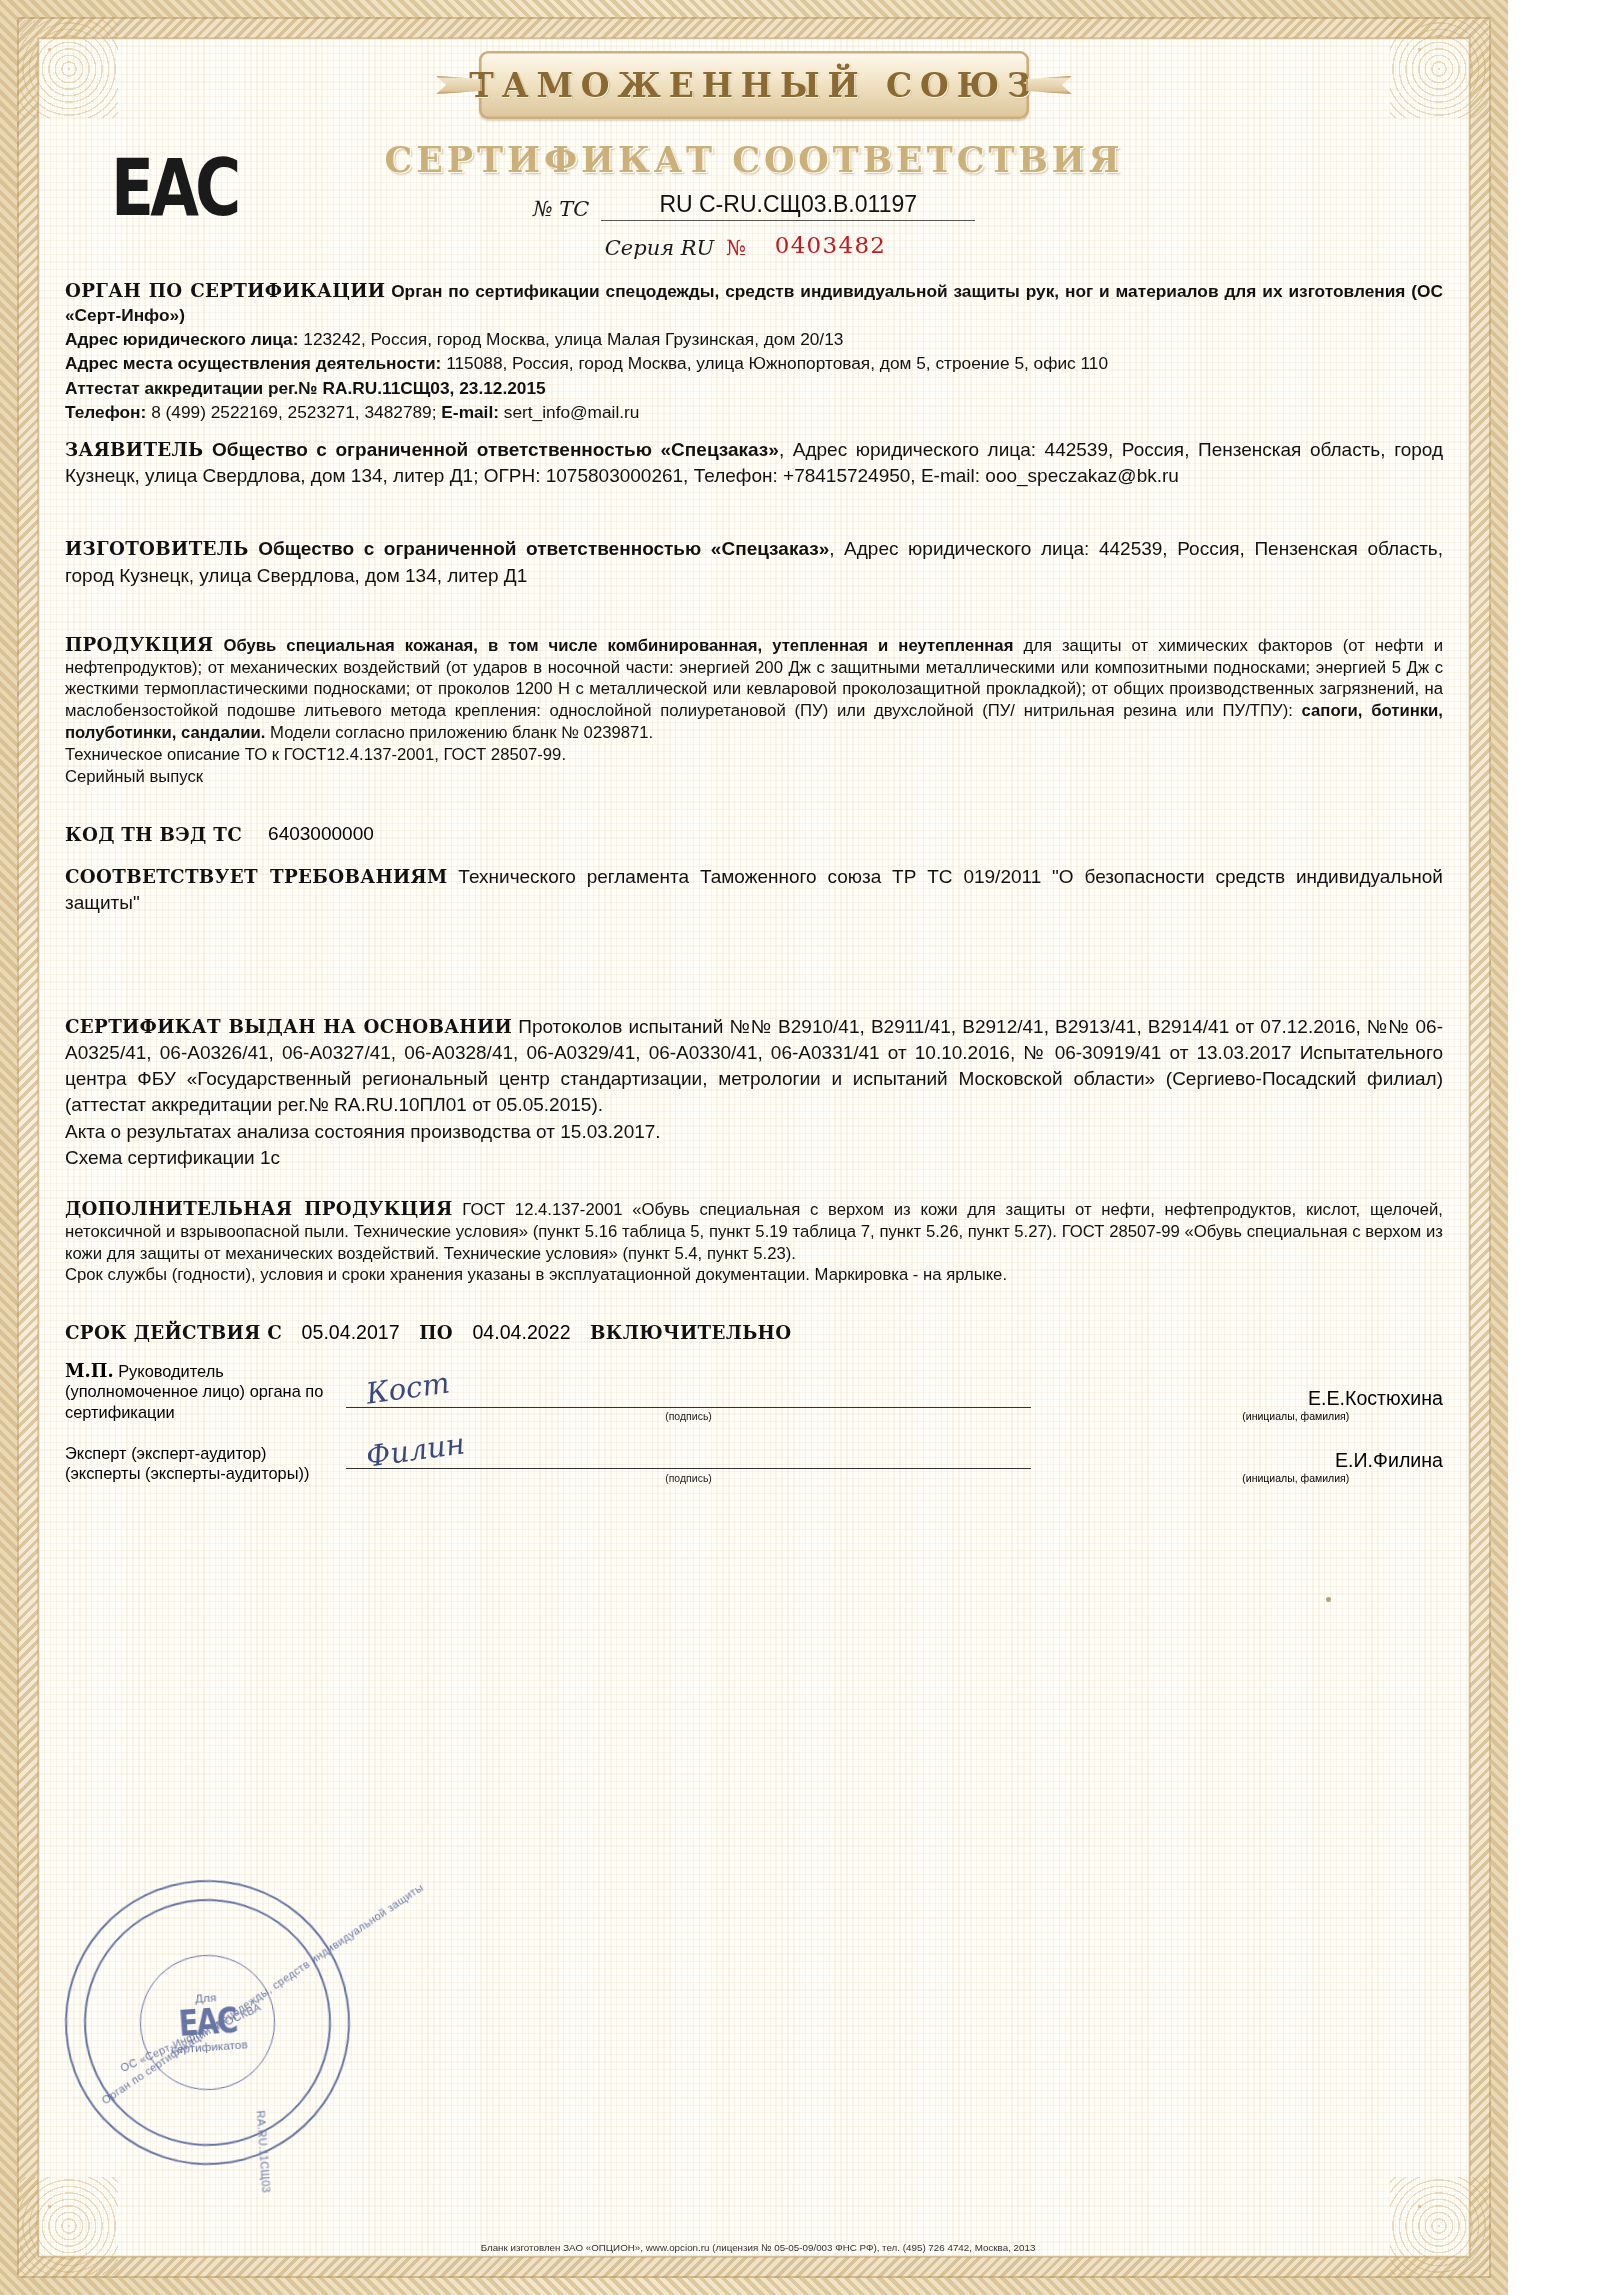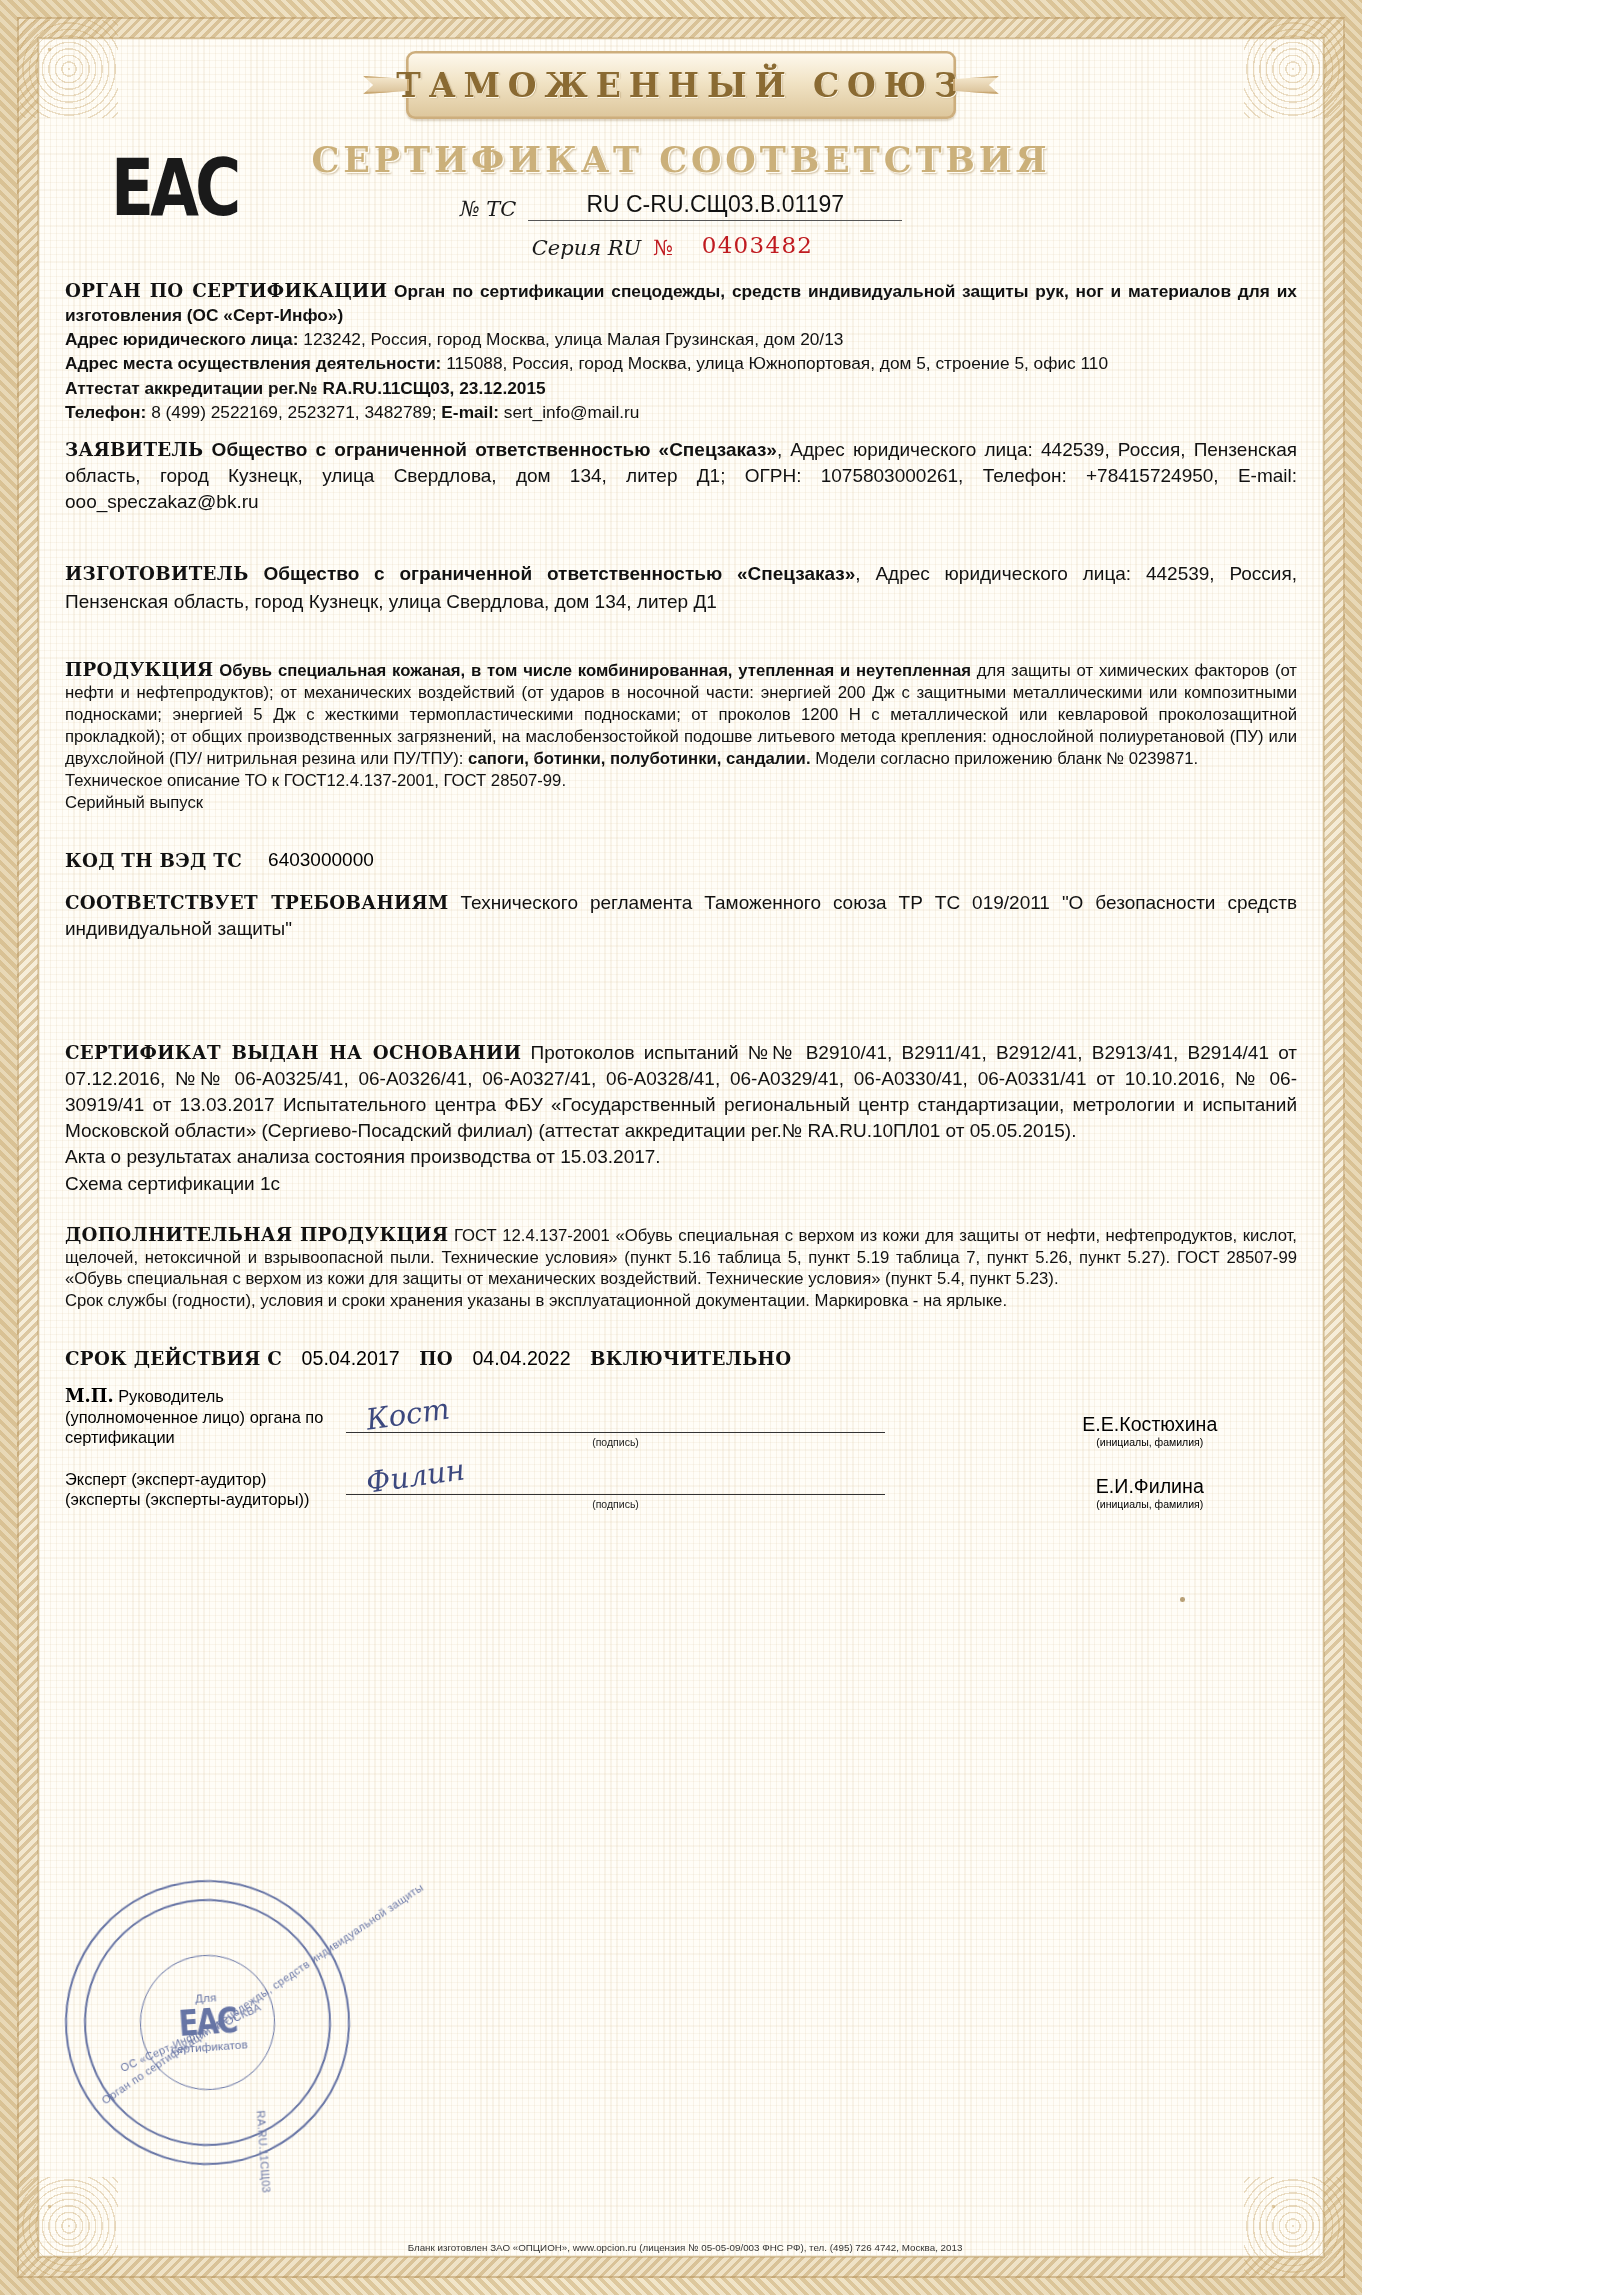--- a/index.html
+++ b/index.html
@@ -5,21 +5,21 @@
   html, body {
     margin: 0;
     padding: 0;
     background: #ffffff;
   }
   body {
     font-family: "Liberation Sans", sans-serif;
   }
   .page {
     position: relative;
-    width: 1362px;
+    width: 1508px;
     height: 2295px;
     background: #fdfaf2;
     overflow: hidden;
   }
   
   .border-outer {
     position: absolute;
     inset: 0;
     background:
       repeating-linear-gradient(45deg, rgba(205,175,120,.55) 0 3.9px, rgba(255,255,255,.0) 3.9px 7.9px),
@@ -227,21 +227,21 @@
     position: relative;
   }
   .sig-cap {
     text-align: center;
     font-size: 10.5px;
     color: #222;
     margin-top: 2.6px;
   }
   .sig-name {
     font-size: 19.6px;
-    text-align: center;
+    text-align: right;
     padding-left: 19.6px;
   }
   .sig-sub {
     font-size: 10.5px;
     text-align: center;
     padding-left: 19.6px;
   }
   .scribble {
     position: absolute;
     left: 19.6px; bottom: 1.3px;

